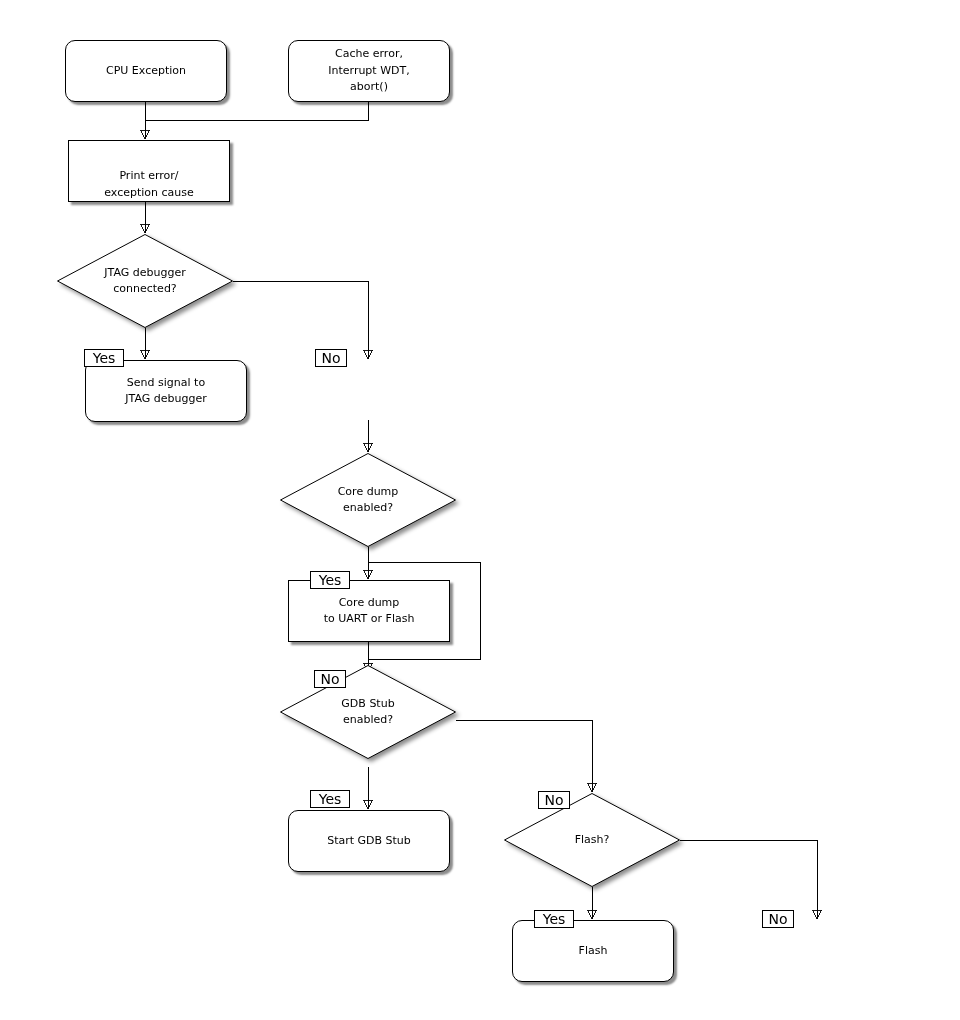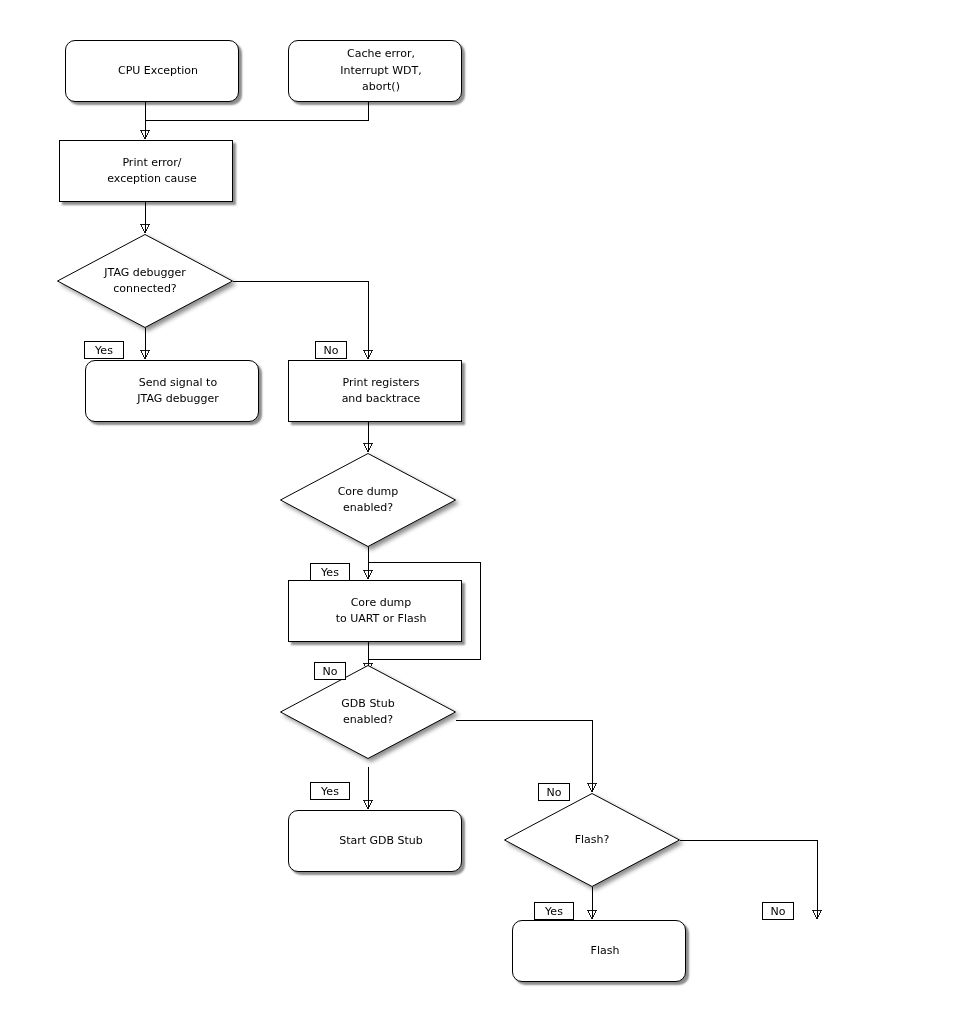--- a/index.html
+++ b/index.html
@@ -9,48 +9,49 @@
     color:#000; overflow:hidden;
   }
   .edges { position:absolute; left:0; top:0; z-index:1; }
   .edges path { stroke:#000; stroke-width:1; fill:none; shape-rendering:crispEdges; }
 
   .node {
     position:absolute; width:160px; height:60px; z-index:2;
     background:#fff; border:1px solid #000;
     box-shadow:3px 3px 2px rgba(0,0,0,0.45);
     display:flex; align-items:center; justify-content:center;
-    text-align:center; font-size:11px; line-height:1.5;padding-left:12px;
+    text-align:center; font-size:11px; line-height:1.5;
   }
   .node.rounded { border-radius:10px; }
 
   .diamond {
     position:absolute; width:176px; height:94px; z-index:2;
     display:flex; align-items:center; justify-content:center;
     text-align:center; font-size:11px; line-height:1.5;
   }
   .diamond svg { position:absolute; left:0; top:0; width:100%; height:100%;
     filter:drop-shadow(3px 3px 2px rgba(0,0,0,0.45)); }
   .diamond polygon { fill:#fff; stroke:#000; stroke-width:1; }
   .diamond .lbl { position:relative; z-index:1; }
 
   .lbl { white-space:pre-line; }
 
   .edge-label {
     position:absolute; z-index:3; background:#fff; border:1px solid #000;
-    font-size:11px; display:flex; align-items:center; justify-content:center;
+    font-size:14px; display:flex; align-items:center; justify-content:center;
     line-height:1;
+    margin-top:8px;
   }
   .edge-label.yes { width:38px; height:16px; }
   .edge-label.no  { width:30px; height:16px; }
 
   
   #n-cpu        { left:65px;  top:40px; }
   #n-cache      { left:288px; top:40px; }
-  #n-printerr   { left:59px;  top:140px; }
+  #n-printerr   { left:68px;  top:140px;align-items:flex-end; }
   #n-sendsig    { left:65px;  top:360px;margin-left:20px; }
   #n-printreg   { left:288px; top:360px; }
   #n-coredump   { left:288px; top:580px; }
   #n-startgdb   { left:288px; top:810px; }
   #n-halt       { left:512px; top:920px; }
   #n-reboot     { left:737px; top:920px; }
 
   
   #d-jtag   { left:57px;  top:234px; }
   #d-core   { left:280px; top:453px; }
@@ -102,24 +103,20 @@
 abort()</span>
   </div>
   <div class="node" id="n-printerr">
     <span class="lbl">Print error/
 exception cause</span>
   </div>
   <div class="node rounded" id="n-sendsig">
     <span class="lbl">Send signal to
 JTAG debugger</span>
   </div>
-  <div class="node" id="n-printreg">
-    <span class="lbl">Print registers
-and backtrace</span>
-  </div>
   <div class="node" id="n-coredump">
     <span class="lbl">Core dump
 to UART or Flash</span>
   </div>
   <div class="node rounded" id="n-startgdb">
     <span class="lbl">Start GDB Stub</span>
   </div>
   <div class="node rounded" id="n-halt">
     <span class="lbl">Flash</span>
   </div>

